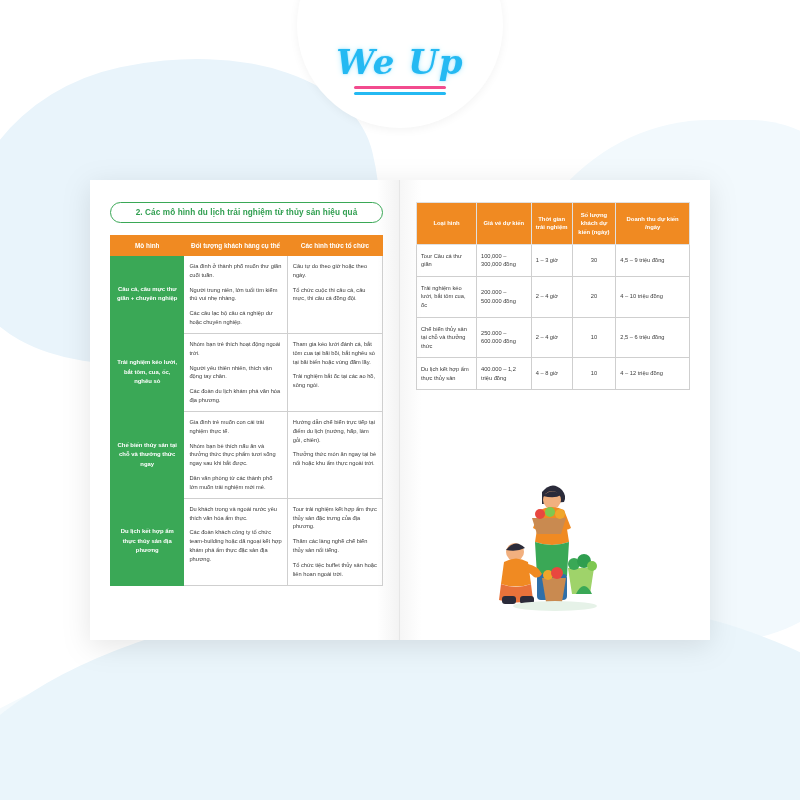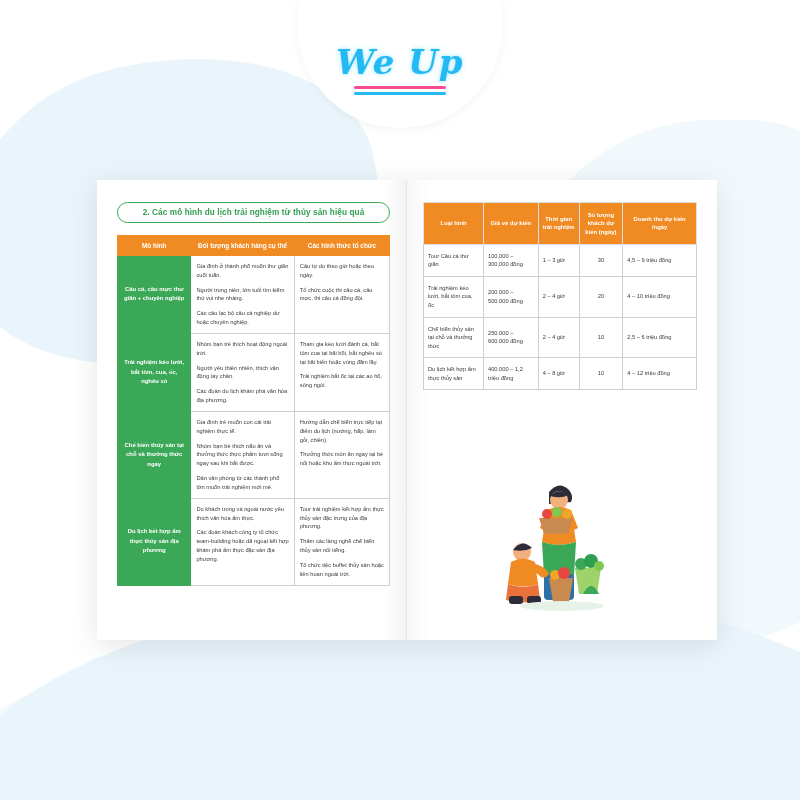--- a/index.html
+++ b/index.html
@@ -74,21 +74,21 @@
     height: 3px;
     border-radius: 2px;
     margin: 3px auto;
   }
   .logo-line.pink { width: 92px; background: #f24b8e; }
   .logo-line.blue { width: 92px; background: #24b9f2; }
 
   
   .spread {
     position: absolute;
-    left: 97px; top: 180px;
+    left: 90px; top: 180px;
     width: 620px; height: 460px;
     display: flex;
     z-index: 3;
     filter: drop-shadow(0 6px 14px rgba(0,0,0,0.10));
   }
   .page {
     background: #ffffff;
     height: 100%;
     position: relative;
   }

